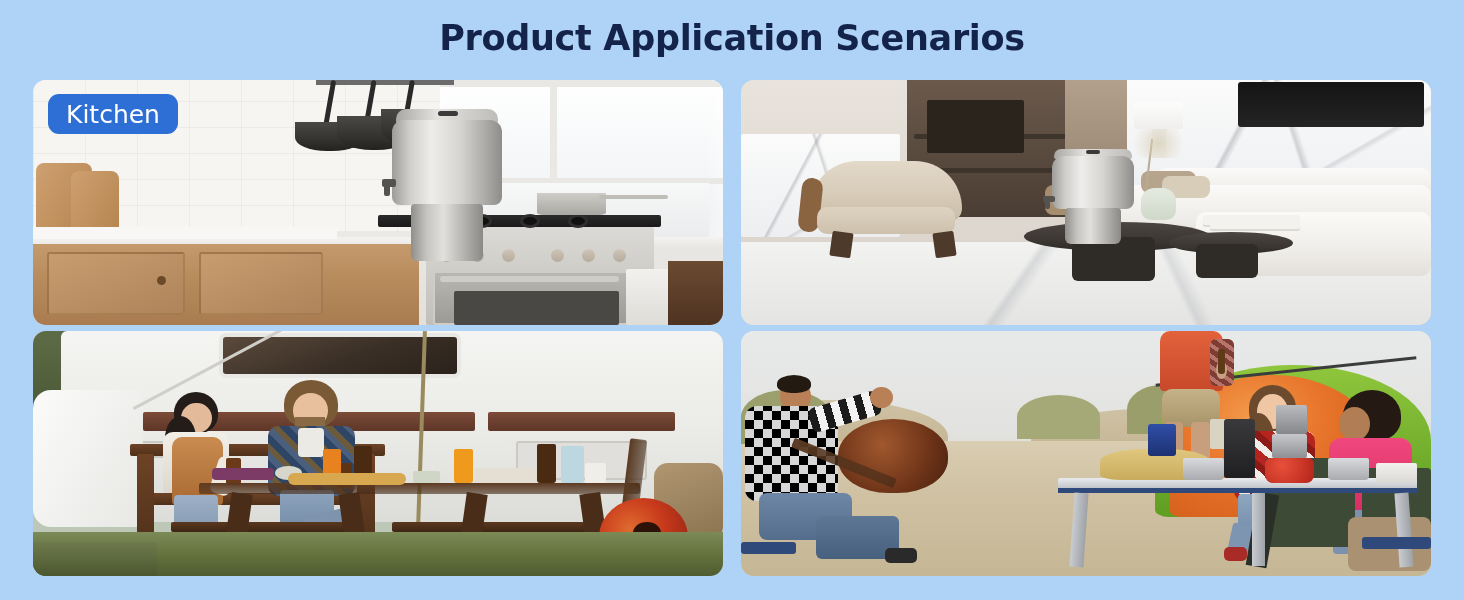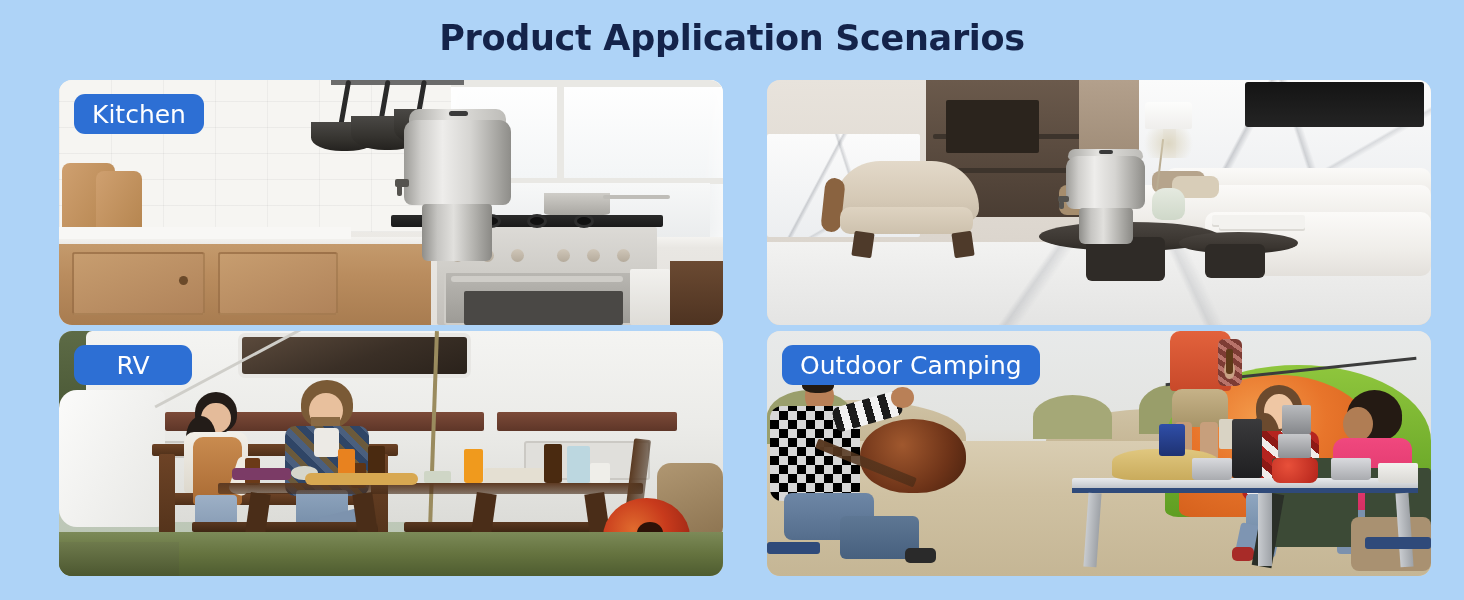--- a/index.html
+++ b/index.html
@@ -35,21 +35,20 @@
     grid-template-columns: 690px 690px;
     grid-template-rows: 245px 245px;
     gap: 6px 18px;
   }
 
   .card {
     position: relative;
     border-radius: 13px;
     overflow: hidden;
     background: #ddd;
-    margin-left: 26px;
   }
 
   .scene { position: absolute; inset: 0; overflow: hidden; }
 
   .badge {
     position: absolute;
     left: 15px; top: 14px;
     min-width: 118px;
     height: 40px;
     padding: 0 18px;
@@ -447,21 +446,20 @@
         <div class="r" style="left:80%;top:54%;width:3%;height:8%;background:#efeee9;border-radius:2px;"></div>
         <div class="r" style="left:55%;top:57%;width:4%;height:5%;background:#cfd6c6;border-radius:2px;"></div>
 
         <div class="r guitar-neck" style="left:86%;top:44%;width:2.5%;height:28%;transform:rotate(7deg);"></div>
         <div class="r guitar-body" style="left:82%;top:68%;width:13%;height:32%;"></div>
         <div class="r guitar-hole" style="left:87%;top:78%;width:4%;height:9%;"></div>
 
         <div class="r rv-grass"></div>
         <div class="r" style="left:0;top:86%;width:18%;height:14%;background:linear-gradient(180deg,#6e7a4c,#4c5730);"></div>
       </div>
-      <div class="badge">RV</div>
     </div>
 
     <div class="card">
       <div class="scene">
         <div class="r cp-sky"></div>
         <div class="r cp-dune" style="left:-4%;top:28%;width:34%;height:30%;"></div>
         <div class="r cp-dune" style="left:42%;top:32%;width:34%;height:26%;"></div>
         <div class="r cp-sand"></div>
         <div class="r cp-grassclump" style="left:0;top:24%;width:13%;height:22%;background:#9a9f6c;"></div>
         <div class="r cp-grassclump" style="left:40%;top:26%;width:12%;height:18%;background:#a5a877;"></div>
@@ -531,17 +529,16 @@
         <div class="r thermos" style="left:70%;top:36%;width:4.5%;height:24%;"></div>
         <div class="r mug-metal" style="left:64%;top:52%;width:6%;height:9%;"></div>
         <div class="r gascan" style="left:76%;top:52%;width:7%;height:10%;"></div>
         <div class="r moka" style="left:77%;top:42%;width:5%;height:10%;"></div>
         <div class="r moka" style="left:77.5%;top:30%;width:4.5%;height:12%;background:linear-gradient(180deg,#b9bbbe,#85878b);"></div>
         <div class="r mug-metal" style="left:85%;top:52%;width:6%;height:9%;"></div>
         <div class="r mug" style="left:92%;top:54%;width:6%;height:8%;"></div>
         <div class="r cp-stool" style="left:90%;top:84%;width:10%;height:5%;"></div>
         <div class="r cp-stool" style="left:0;top:86%;width:8%;height:5%;"></div>
       </div>
-      <div class="badge">Outdoor Camping</div>
     </div>
 
   </div>
 </div>
 
 </body></html>

